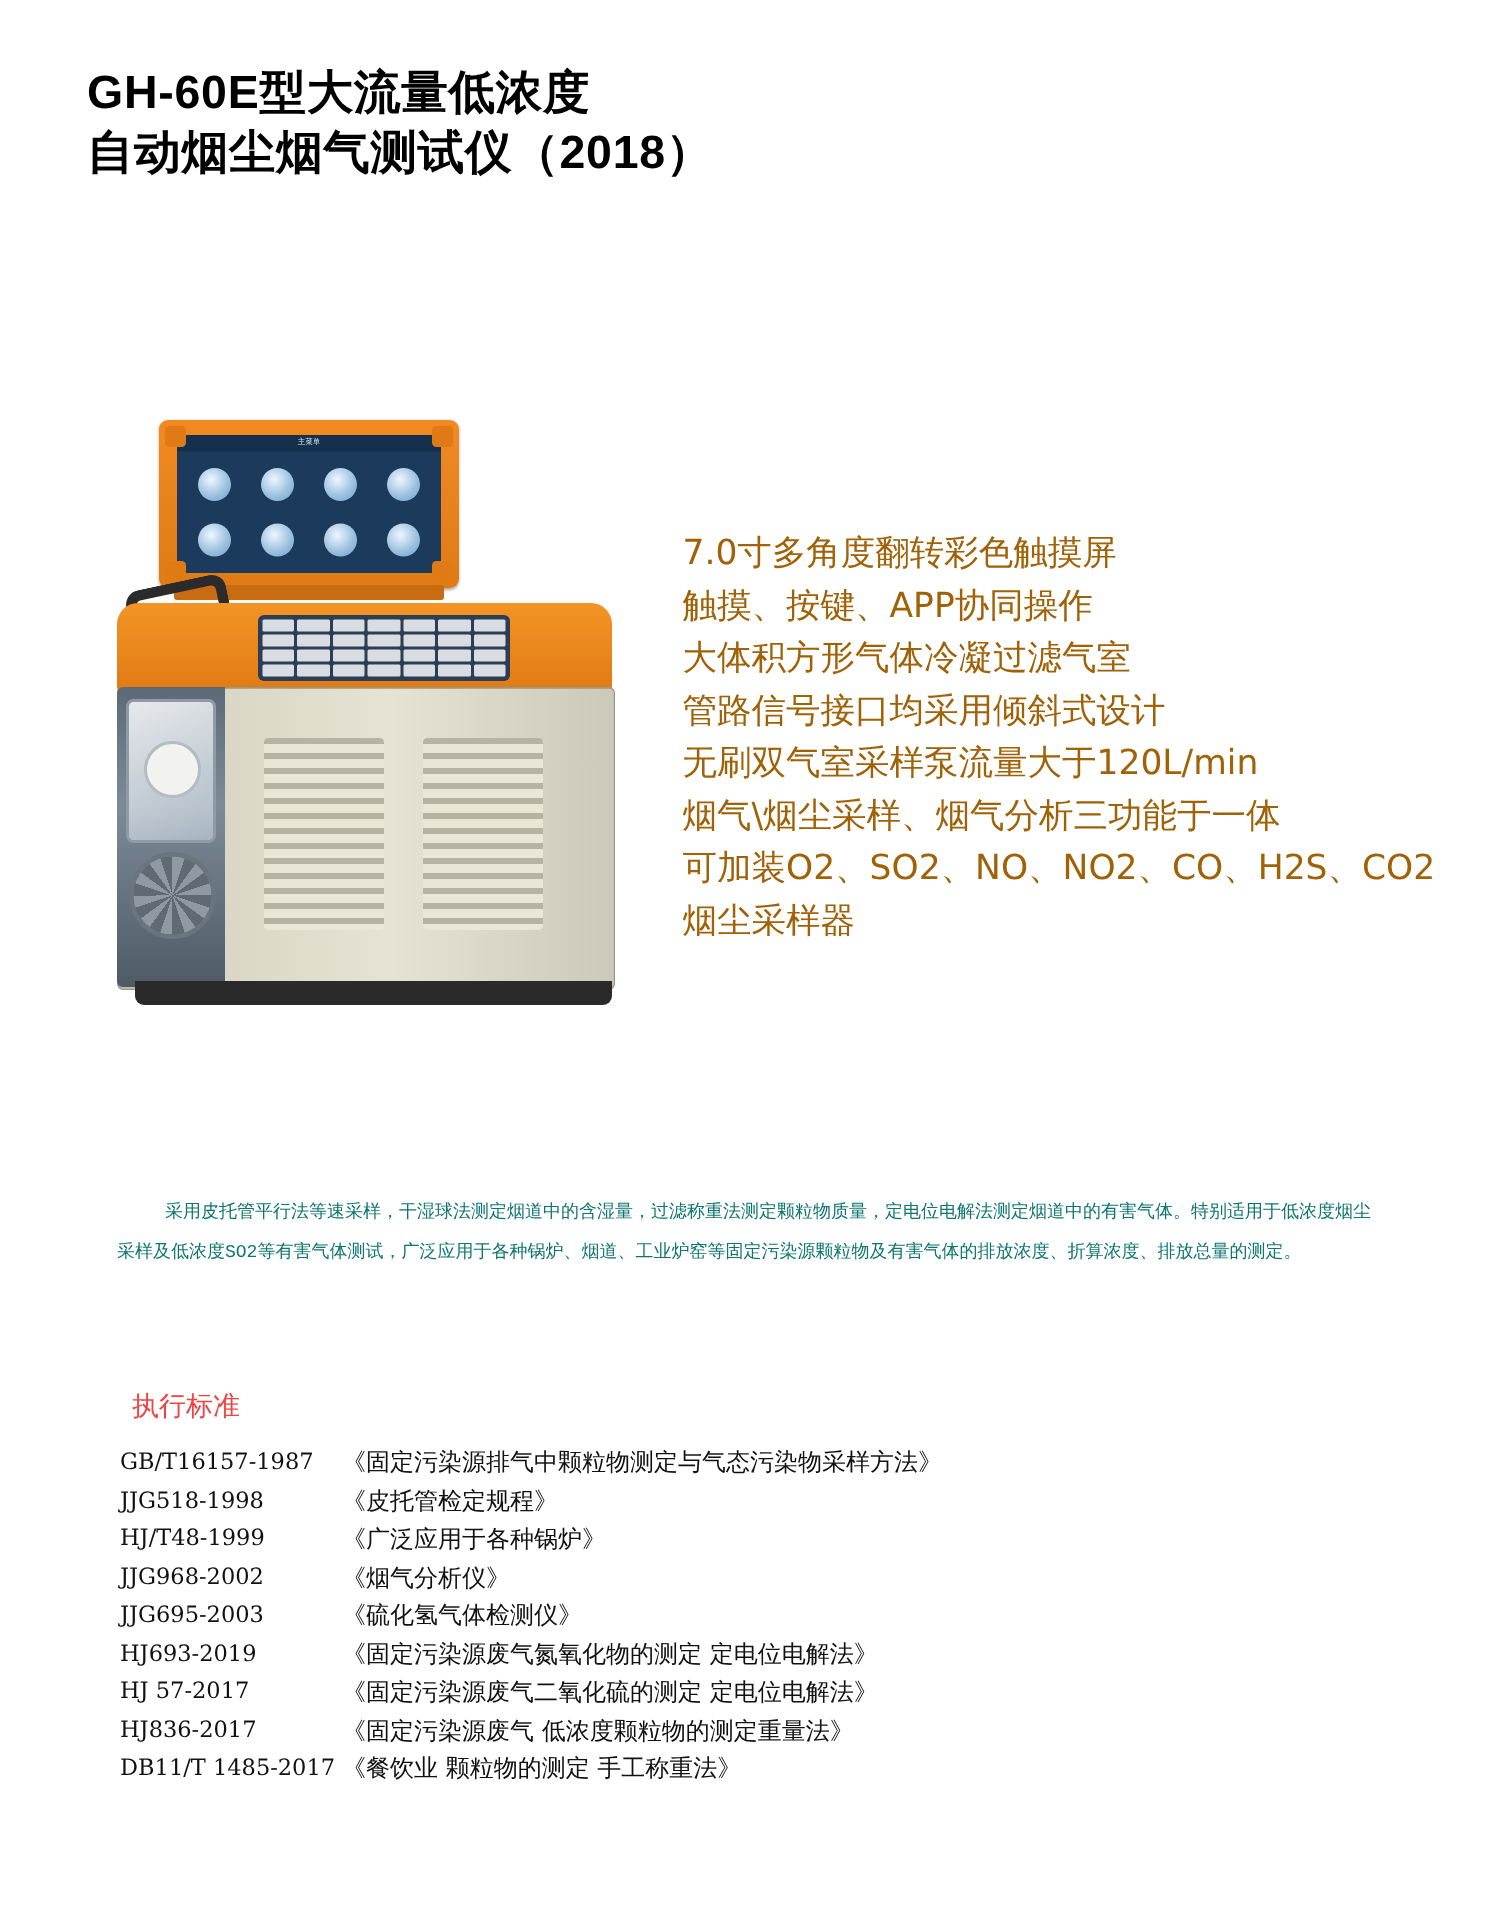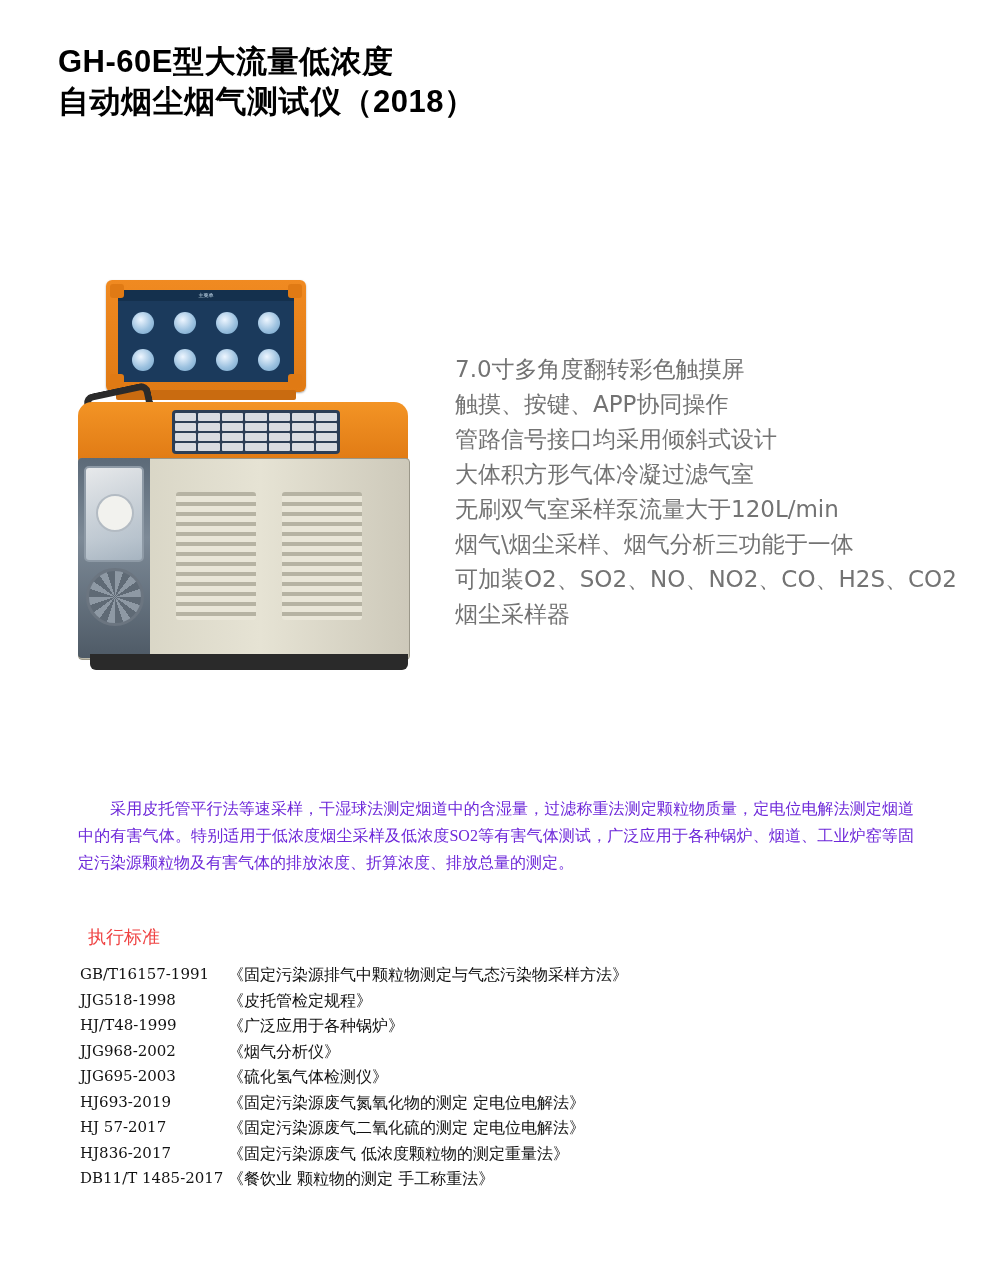--- a/index.html
+++ b/index.html
@@ -231,37 +231,37 @@
   .features {
     position: absolute;
     left: 455px;
     top: 352px;
     width: 500px;
   }
   .features li {
     list-style: none;
     font-size: 23px;
     line-height: 35px;
-    color: #737373;
+    color: #a16207;
     white-space: nowrap;
     font-family: "DejaVu Sans", "Liberation Sans", sans-serif;
   }
   .features ul { margin: 0; padding: 0; }
 
   
   .para {
     position: absolute;
     left: 78px;
     top: 795px;
     width: 836px;
-    font-size: 16px;
+    font-size: 12px;
     line-height: 27px;
     text-align: justify;
-    color: #6d28d9;
-    font-family: Liberation Serif, serif;
+    color: #0f766e;
+    font-family: Liberation Mono, monospace;
   }
   .para .indent { display: inline-block; width: 32px; }
 
   
   .std-title {
     position: absolute;
     left: 88px;
     top: 925px;
     font-size: 18px;
     font-family: "DejaVu Sans", "Liberation Sans", sans-serif;
@@ -366,39 +366,39 @@
       <div class="vent v1"></div>
       <div class="vent v2"></div>
       <div class="base"></div>
     </div>
   </div>
 
   <div class="features">
     <ul>
       <li>7.0寸多角度翻转彩色触摸屏</li>
       <li>触摸、按键、APP协同操作</li>
+      <li>大体积方形气体冷凝过滤气室</li>
       <li>管路信号接口均采用倾斜式设计</li>
-      <li>大体积方形气体冷凝过滤气室</li>
       <li>无刷双气室采样泵流量大于120L/min</li>
       <li>烟气\烟尘采样、烟气分析三功能于一体</li>
       <li>可加装O2、SO2、NO、NO2、CO、H2S、CO2</li>
       <li>烟尘采样器</li>
     </ul>
   </div>
 
   <div class="para">
     <span class="indent"></span><span>采用皮托管平行法等速采样，干湿球法测定烟道中的含湿量，过滤称重法测定颗粒物质量，定电位电解法测定烟道中的有害气体。特别适用于低浓度烟尘采样及低浓度SO2等有害气体测试，广泛应用于各种锅炉、烟道、工业炉窑等固定污染源颗粒物及有害气体的排放浓度、折算浓度、排放总量的测定。</span>
   </div>
 
   <div class="std-title">执行标准</div>
 
   <table class="std-table">
     <tbody>
       <tr>
-        <td class="code">GB/T16157-1991</td>
+        <td class="code">GB/T16157-1987</td>
         <td class="name">《固定污染源排气中颗粒物测定与气态污染物采样方法》</td>
       </tr>
       <tr>
         <td class="code">JJG518-1998</td>
         <td class="name">《皮托管检定规程》</td>
       </tr>
       <tr>
         <td class="code">HJ/T48-1999</td>
         <td class="name">《广泛应用于各种锅炉》</td>
       </tr>

